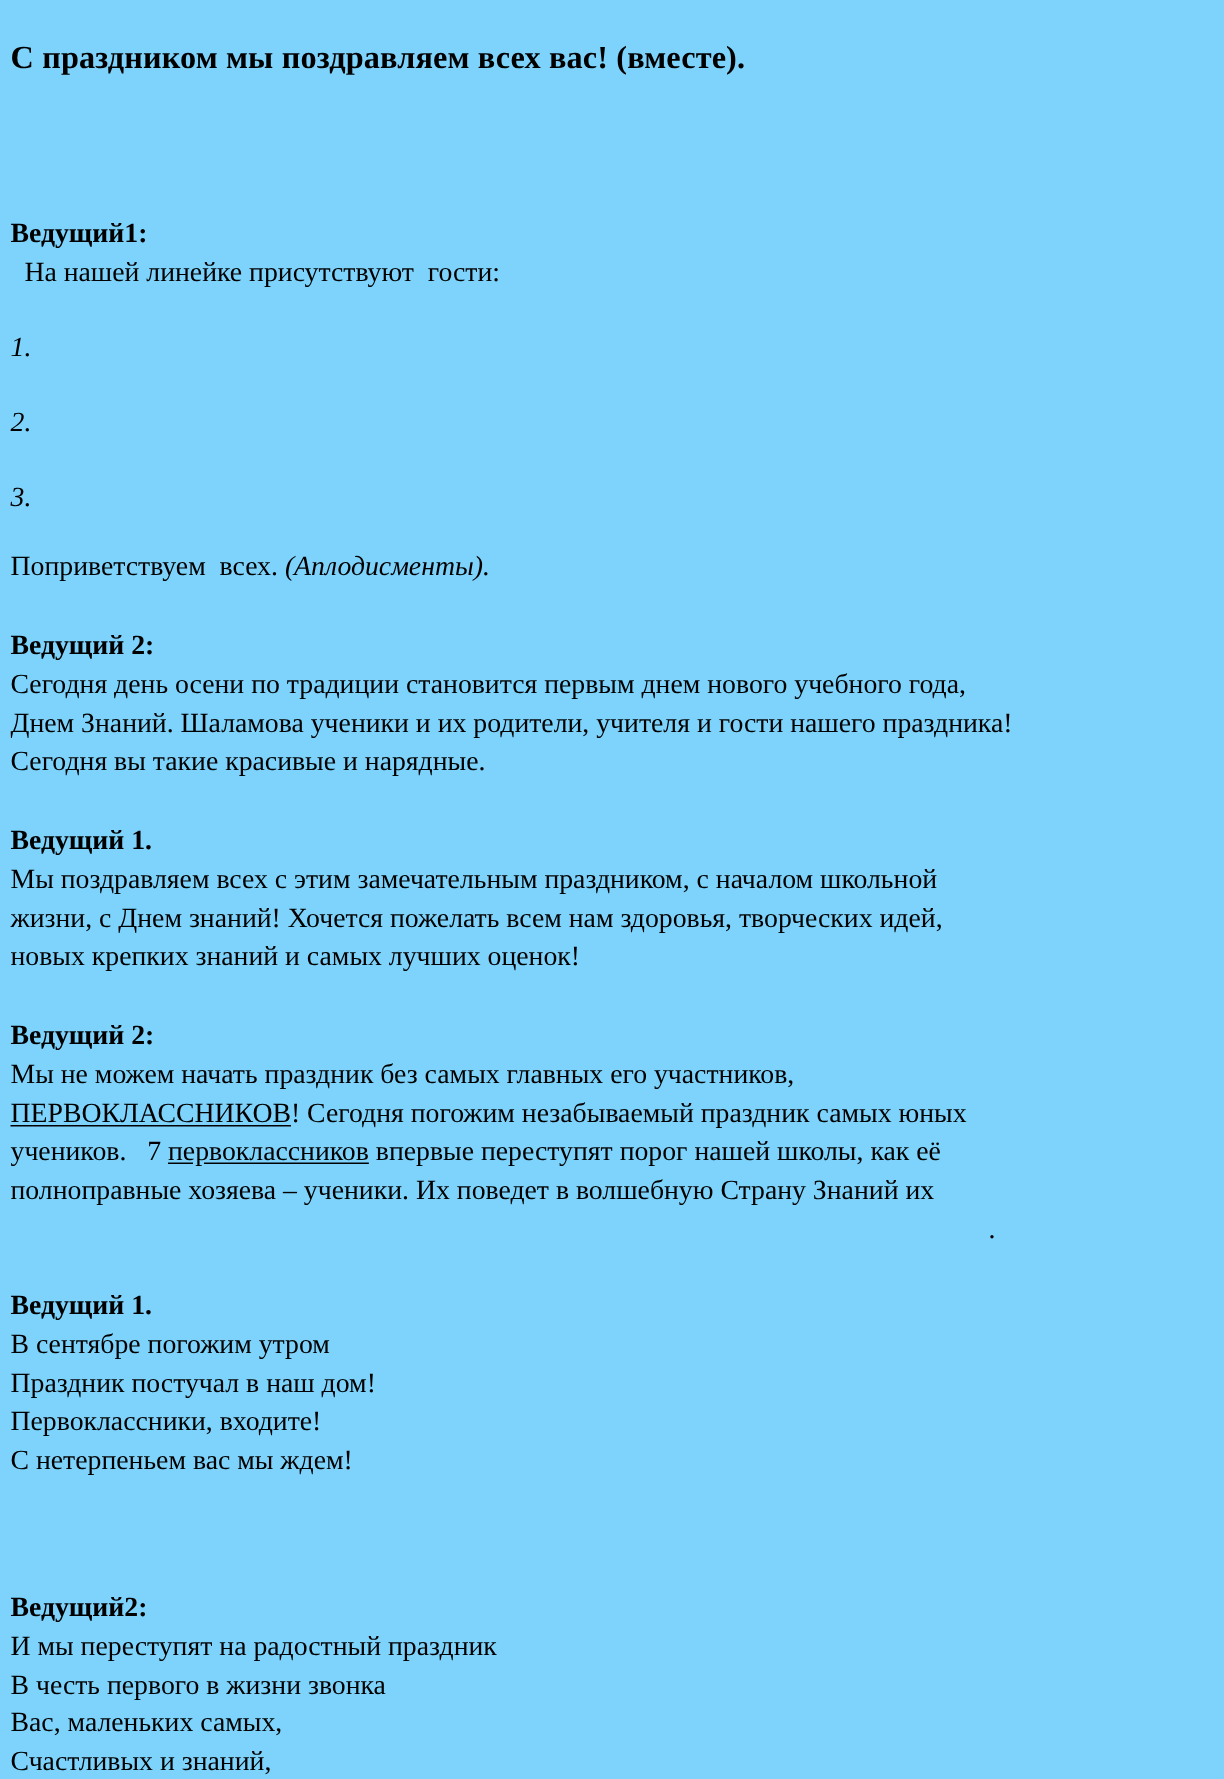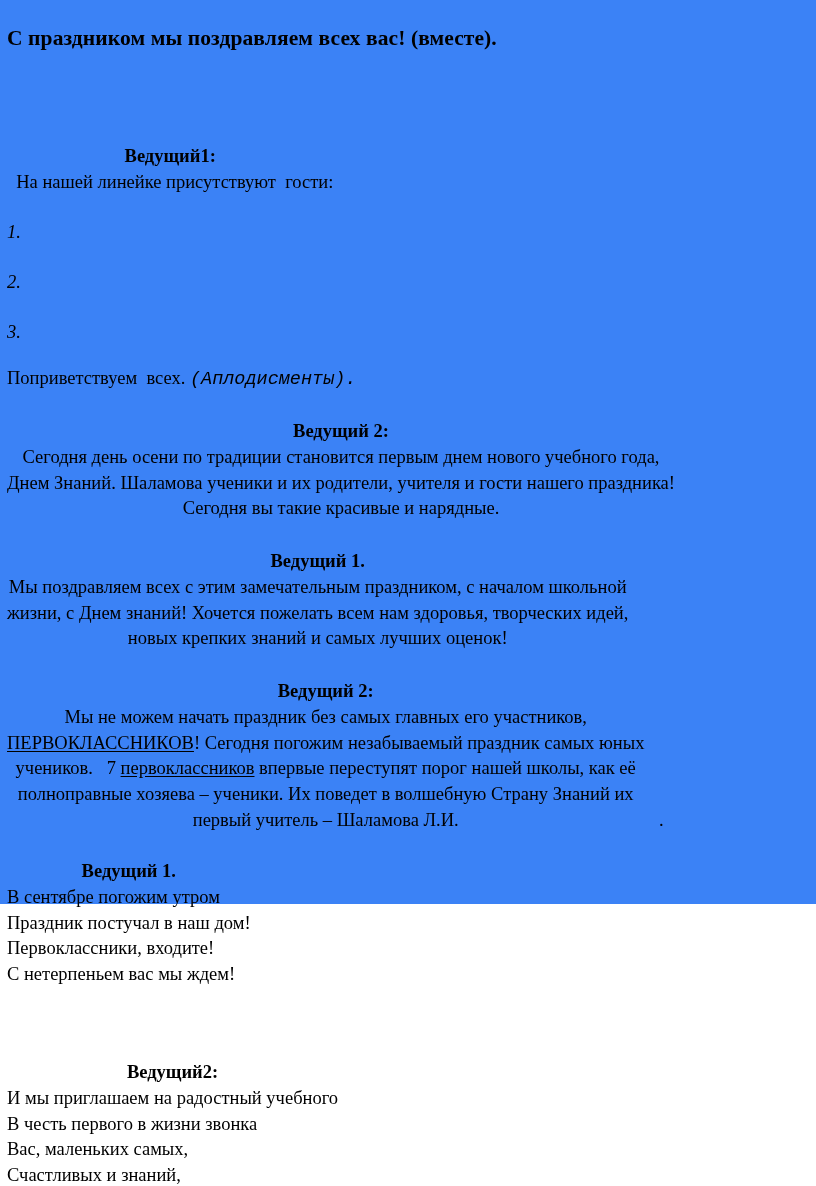--- a/index.html
+++ b/index.html
@@ -10,22 +10,22 @@
   body {
     width: 816px;
     height: 1186px;
     font-family: "Liberation Serif", "DejaVu Serif", serif;
     color: #000000;
     overflow: hidden;
   }
   .page {
     position: relative;
     width: 816px;
-    height: 904px;
-    background: #3b82f6;
+    height: 1186px;
+    background: #7dd3fc;
     box-sizing: border-box;
     padding: 0;
   }
   .doc-title {
     position: absolute;
     left: 7px;
     top: 26px;
     font-size: 21.5px;
     font-weight: bold;
     line-height: 1.15;
@@ -36,25 +36,23 @@
     position: absolute;
     left: 7px;
     font-size: 18.5px;
     line-height: 25.8px;
   }
   .speaker {
     font-weight: bold;
   }
   .para-line {
     white-space: pre;
-    text-align: center;
   }
   .ital {
     font-style: italic;
-    font-family: Liberation Mono, monospace;
   }
   .underline {
     text-decoration: underline;
     text-underline-offset: 2px;
     font-family: Liberation Serif, serif;
   }
   .list-item {
     position: absolute;
     left: 7px;
     font-size: 18.5px;
@@ -106,35 +104,34 @@
     <div class="para-line">жизни, с Днем знаний! Хочется пожелать всем нам здоровья, творческих идей,</div>
     <div class="para-line">новых крепких знаний и самых лучших оценок!</div>
   </div>
 
   <div class="block" style="top:679px;">
     <div class="speaker para-line">Ведущий 2:</div>
     <div class="para-line">Мы не можем начать праздник без самых главных его участников,</div>
     <div class="para-line"><span class="underline">ПЕРВОКЛАССНИКОВ</span><span>! Сегодня погожим незабываемый праздник самых юных</span></div>
     <div class="para-line"><span>учеников.   7 </span><span class="underline">первоклассников</span><span> впервые переступят порог нашей школы, как её</span></div>
     <div class="para-line">полноправные хозяева – ученики. Их поведет в волшебную Страну Знаний их</div>
-    <div class="para-line">первый учитель – Шаламова Л.И.</div>
   </div>
 
   <div class="stray-dot" style="top:808px;">.</div>
 
   <div class="block" style="top:859px;">
     <div class="speaker para-line">Ведущий 1.</div>
     <div class="poem-line">В сентябре погожим утром</div>
     <div class="poem-line">Праздник постучал в наш дом!</div>
     <div class="poem-line">Первоклассники, входите!</div>
     <div class="poem-line">С нетерпеньем вас мы ждем!</div>
   </div>
 
   <div class="block" style="top:1060px;">
     <div class="speaker para-line">Ведущий2:</div>
-    <div class="poem-line">И мы приглашаем на радостный учебного</div>
+    <div class="poem-line">И мы переступят на радостный праздник</div>
     <div class="poem-line">В честь первого в жизни звонка</div>
     <div class="poem-line">Вас, маленьких самых,</div>
     <div class="poem-line">Счастливых и знаний,</div>
     <div class="poem-line">Взволнованных, может, слегка!!!</div>
   </div>
 
 </div>
 
 </body></html>

